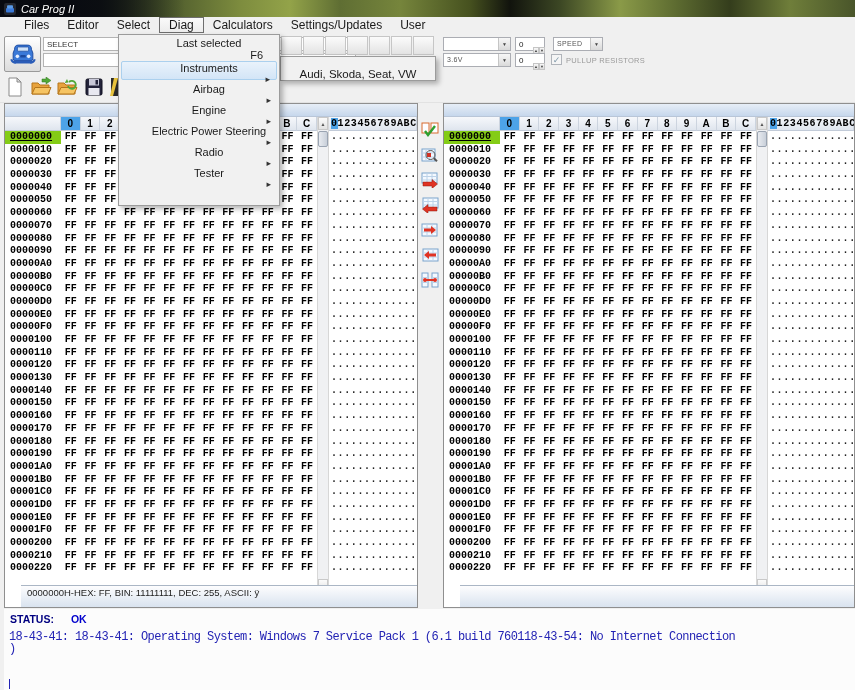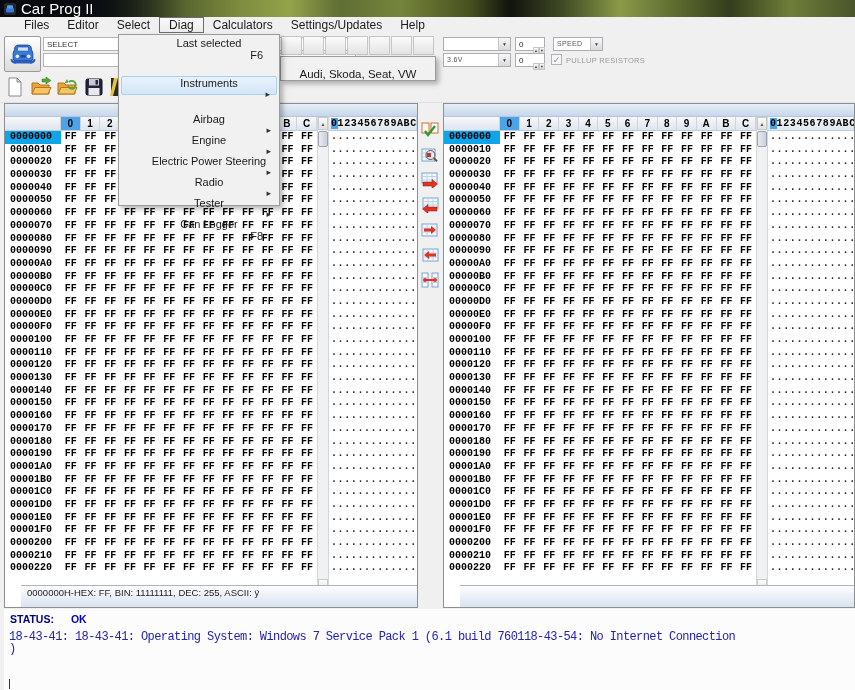--- a/index.html
+++ b/index.html
@@ -8,21 +8,21 @@
 
   
   .desktop{position:absolute;top:0;left:0;width:855px;height:17px;
     background:linear-gradient(90deg,#0b0d12 0px,#10131b 70px,#232a1c 110px,#4f5c2d 170px,#7d8c3e 240px,
     #93a349 290px,#5f6e33 340px,#76853c 400px,#46511f 470px,#11130d 510px,#3c4724 560px,#8a9a48 620px,
     #5a682f 680px,#343d1c 730px,#6f7e3a 790px,#49552a 855px);}
   .titlebar-frag{position:absolute;left:0;top:0;width:190px;height:17px;
     background:linear-gradient(90deg,rgba(8,10,16,.95) 0,rgba(8,10,16,.85) 100px,rgba(8,10,16,0) 185px);
     display:flex;align-items:center;}
   .app-icon{width:12px;height:12px;margin:0 5px 0 4px;flex:0 0 auto;}
-  .app-title{color:#fff;font-size:15px;text-shadow:0 1px 2px #000;white-space:nowrap;}
+  .app-title{color:#fff;font-size:11px;text-shadow:0 1px 2px #000;white-space:nowrap;font-style:italic;}
 
   
   .menubar{position:absolute;top:17px;left:0;width:855px;height:16px;background:#f0f0f0;
     display:flex;align-items:stretch;font-size:12px;color:#1a1a1a;padding-left:15px;}
   .menubar-item{padding:0 9px;line-height:16px;height:16px;}
   .menubar-item.active{border:1px solid #6e6e6e;background:linear-gradient(#fafafa,#ececec);line-height:14px;}
 
   
   .toolbar{position:absolute;top:33px;left:0;width:855px;height:70px;background:#f0f0f0;border-bottom:1px solid #e2e2e2;}
   .car-btn{position:absolute;left:4px;top:3px;width:37px;height:36px;border:1px solid #9a9a9a;border-radius:2px;
@@ -46,21 +46,21 @@
   .tb-icon{position:absolute;top:44px;width:20px;height:20px;}
 
   
   .menu-panel{position:absolute;left:118px;top:34px;width:162px;height:172px;background:#f1f1f1;
     border:1px solid #9b9b9b;box-shadow:3px 3px 5px rgba(0,0,0,.28);z-index:60;padding-top:2px;}
   .menu-item{height:21px;display:flex;align-items:center;font-size:11px;color:#1a1a1a;
     padding:0 8px 0 28px;position:relative;flex-direction:column;}
   .menu-item .mi-shortcut{margin-left:auto;padding-right:8px;}
   .menu-item .mi-arrow{margin-left:auto;font-size:9px;color:#333;}
   .menu-item.highlight{background:linear-gradient(#e9f2fb,#d3e5f7);border:1px solid #abd0ee;border-radius:2px;
-    margin:18px 2px;height:19px;padding:0 6px 0 26px;}
+    margin:3px 2px;height:19px;padding:0 6px 0 26px;}
   .submenu-panel{position:absolute;left:280px;top:56px;width:156px;height:25px;background:#f1f1f1;
     border:1px solid #9b9b9b;box-shadow:3px 3px 5px rgba(0,0,0,.28);z-index:59;
     display:flex;align-items:flex-end;justify-content:center;font-size:11.5px;color:#1a1a1a;}
 
   
   .panel{position:absolute;top:103px;height:505px;background:#fff;border:1px solid #8f8f8f;z-index:10;}
   #panel-left{left:4px;width:414px;}
   #panel-right{left:443px;width:412px;}
   .panel-titlebar{height:13px;background:linear-gradient(#e7eef7,#c6d7ec);border-bottom:1px solid #b9c6d8;}
   .panel-content{display:flex;height:475px;overflow:hidden;}
@@ -71,21 +71,21 @@
   .hdr{height:14px;background:linear-gradient(#f6f8fb,#dfe5ee);border-bottom:1px solid #c2cbd8;border-right:1px solid #ccd4df;}
   .hdr-row{display:flex;height:14px;}
   .hdr-cell{width:19.69px;text-align:center;font-size:10px;font-weight:bold;line-height:14px;
     background:linear-gradient(#f6f8fb,#dfe5ee);border-right:1px solid #ccd4df;border-bottom:1px solid #c2cbd8;}
   .hdr-cell.sel{background:#4da3e8;}
   .ascii-hdr{font:bold 10px "Liberation Mono","DejaVu Sans Mono",monospace;letter-spacing:.6px;
     padding-left:2px;white-space:nowrap;line-height:13px;text-align:center;}
   .sel-char{background:#4da3e8;}
   .addr-cell{height:12.7px;line-height:12.7px;font:bold 10px "Liberation Mono","DejaVu Sans Mono",monospace;
     padding-left:5px;color:#000;}
-  .addr-cell.sel{background:#0ea5e9;}
+  .addr-cell.sel{background:#84cc16;text-decoration:underline;}
   .hex-row{display:flex;height:12.7px;}
   .hex-cell{width:19.69px;text-align:center;font:bold 10px "Liberation Mono","DejaVu Sans Mono",monospace;
     line-height:12.7px;color:#000;}
   .ascii-cell{height:12.7px;line-height:12.7px;font:bold 10px "Liberation Mono","DejaVu Sans Mono",monospace;
     letter-spacing:.6px;padding-left:2px;white-space:nowrap;color:#222;}
   .scroll-btn{position:absolute;left:0;width:10px;height:13px;background:linear-gradient(#fbfbfb,#e2e2e2);
     border:1px solid #c9c9c9;text-align:center;font-size:5px;line-height:12px;color:#555;}
   .scroll-btn.up{top:0;}
   .scroll-btn.down{bottom:0;}
   .scroll-thumb{position:absolute;left:0;top:14px;width:10px;height:16px;border:1px solid #9aa4b2;border-radius:2px;
@@ -122,21 +122,21 @@
   </div>
 </div>
 
 <div class="menubar">
   <div class="menubar-item">Files</div>
   <div class="menubar-item">Editor</div>
   <div class="menubar-item">Select</div>
   <div class="menubar-item active">Diag</div>
   <div class="menubar-item">Calculators</div>
   <div class="menubar-item">Settings/Updates</div>
-  <div class="menubar-item">Help</div>
+  <div class="menubar-item">User</div>
 </div>
 
 <div class="toolbar">
   <div class="car-btn">
     <svg width="30" height="30" viewBox="0 0 32 32">
       <path d="M7 11 Q7 6.5 11 6.5 h10 Q25 6.5 25 11 l1.5 4 v6 q0 2 -2 2 H7.5 q-2 0 -2 -2 v-6 z" fill="#3a79d8" stroke="#1c4a9e"></path>
       <rect x="10" y="8.5" width="12" height="4.5" rx="1" fill="#cfe2f8" stroke="#1c4a9e" stroke-width=".8"></rect>
       <circle cx="10" cy="18.5" r="1.9" fill="#e8f0ff"></circle>
         <circle cx="22" cy="18.5" r="1.9" fill="#e8f0ff"></circle>
       <rect x="13" y="17" width="6" height="2.8" rx="1" fill="#1c4a9e"></rect>
@@ -1566,24 +1566,20 @@
     <span class="mi-arrow">▸</span>
   </div>
   <div class="menu-item">
     <span>Radio</span>
     <span class="mi-arrow">▸</span>
   </div>
   <div class="menu-item">
     <span>Tester</span>
     <span class="mi-arrow">▸</span>
   </div>
-  <div class="menu-item">
-    <span>Can Logger</span>
-    <span class="mi-shortcut">F8</span>
-  </div>
 </div>
 
 <div class="submenu-panel">
   <div>Audi, Skoda, Seat, VW</div>
 </div>
 
 <div class="bottom-area">
   <div class="status-row">
     <span class="status-label">STATUS:</span>
     <span class="status-value">OK</span>

